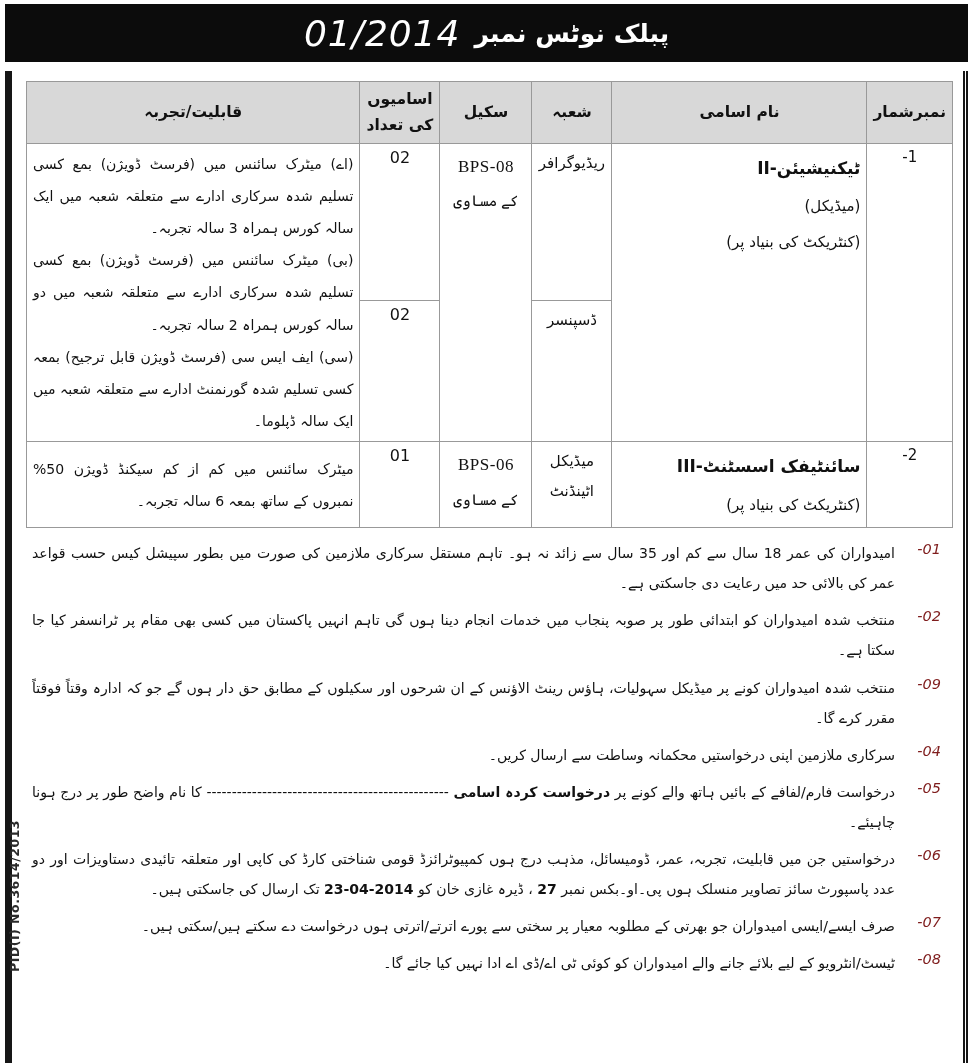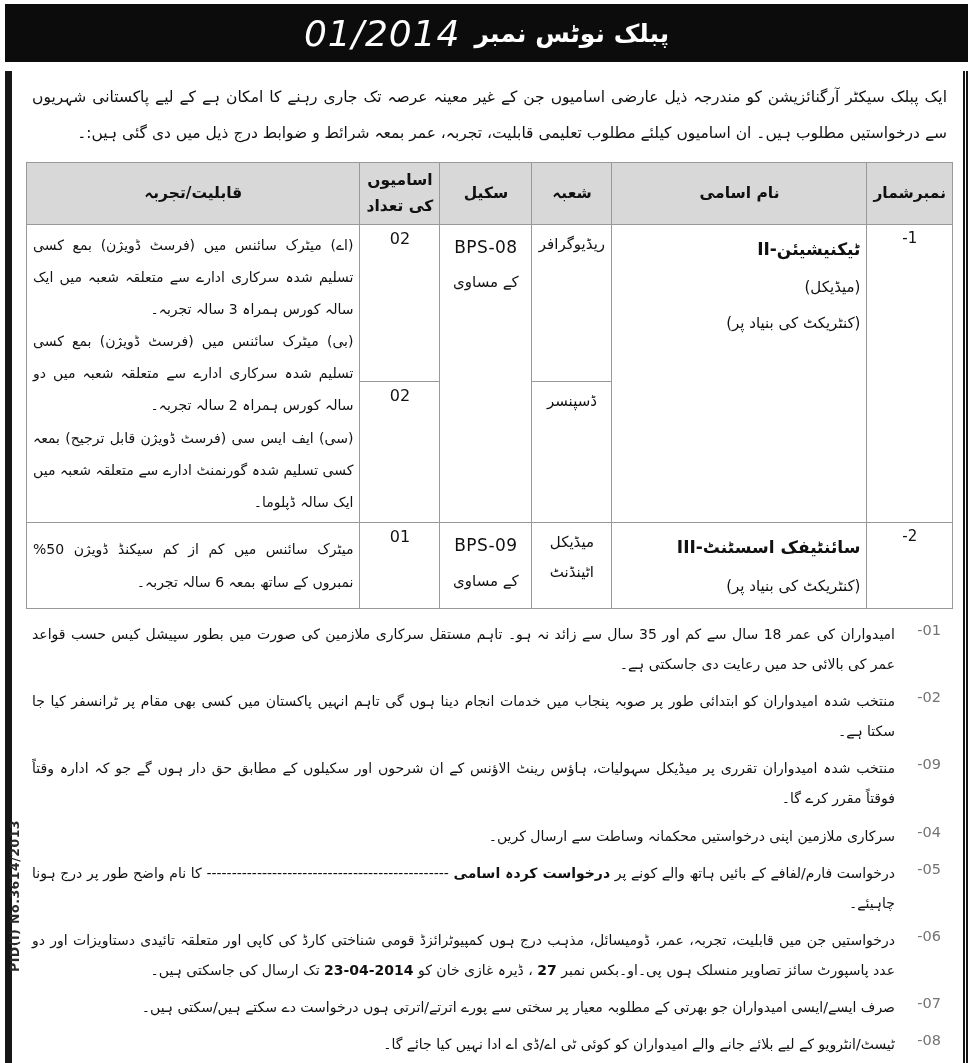--- a/index.html
+++ b/index.html
@@ -55,35 +55,35 @@
     font-size: 15.5px;
     text-align: center;
     vertical-align: middle;
     height: 60px;
     line-height: 1.7;
   }
   td.c-serial { text-align: center; font-size: 15px; padding-top: 10px; }
   td.c-post   { text-align: right; padding: 8px 10px; line-height: 2.4; font-size: 15px; }
   .post-title { font-weight: bold; font-size: 17px; }
   td.c-dept   { text-align: center; vertical-align: middle; font-size: 15px; line-height: 2; }
-  td.c-scale  { text-align: center; vertical-align: middle; font-size: 15px; line-height: 2.2; }
+  td.c-scale  { text-align: center; vertical-align: middle; font-size: 15px; line-height: 2.2; font-family: Liberation Serif, serif; }
   .scale-code { font-size: 17px; letter-spacing: .5px; direction: ltr; }
   td.c-count  { text-align: center; vertical-align: middle; font-size: 16px; direction: ltr; }
   td.c-qual   { text-align: justify; font-size: 14px; line-height: 2.3; padding: 4px 10px; }
   td.c-qual p { margin: 0; }
   tr.sub-a > td { height: 112px; }
   tr.sub-b > td { height: 100px; }
   tr.row-2 > td { height: 80px; }
   tr.row-2 td.c-qual, tr.row-2 td.c-post { vertical-align: middle; }
 
   .conds { margin-top: 10px; }
   .cond { position: relative; padding: 0 58px 0 6px; margin-bottom: 7px; }
   .cond-num {
     position: absolute; right: 12px; top: 3px;
-    direction: ltr; font-size: 14.5px; color: #737373;
+    direction: ltr; font-size: 14.5px; color: #7f1d1d; font-style: italic;
   }
   .cond-text { direction: rtl; text-align: justify; font-size: 14px; line-height: 2.15; }
   .cond-text b { font-weight: bold; }
   .ltr { direction: ltr; unicode-bidi: embed; }
 
   .pid {
     position: absolute;
     left: 7px; top: 972px;
     transform: rotate(-90deg);
     transform-origin: left top;
@@ -97,21 +97,20 @@
 </head>
 <body>
 
 <div class="titlebar">
   <span class="t-urdu">پبلک نوٹس نمبر</span>
   <span class="t-num">01/2014</span>
 </div>
 
 <div class="frame">
 
-  <div class="intro">ایک پبلک سیکٹر آرگنائزیشن کو مندرجہ ذیل عارضی اسامیوں جن کے غیر معینہ عرصہ تک جاری رہنے کا امکان ہے کے لیے پاکستانی شہریوں سے درخواستیں مطلوب ہیں۔ ان اسامیوں کیلئے مطلوب تعلیمی قابلیت، تجربہ، عمر بمعہ شرائط و ضوابط درج ذیل میں دی گئی ہیں:۔</div>
 
   <table class="jobs">
     <colgroup>
       <col style="width:57px">
       <col style="width:255px">
       <col style="width:80px">
       <col style="width:92px">
       <col style="width:80px">
       <col>
     </colgroup>
@@ -150,21 +149,21 @@
         <td class="c-count">02</td>
       </tr>
       <tr class="row-2">
         <td class="c-serial ltr">-2</td>
         <td class="c-post">
           <div class="post-title">سائنٹیفک اسسٹنٹ-III</div>
           <div>(کنٹریکٹ کی بنیاد پر)</div>
         </td>
         <td class="c-dept">میڈیکل اٹینڈنٹ</td>
         <td class="c-scale">
-          <div class="scale-code">BPS-09</div>
+          <div class="scale-code">BPS-06</div>
           <div>کے مساوی</div>
         </td>
         <td class="c-count">01</td>
         <td class="c-qual">
           <span>میٹرک سائنس میں کم از کم سیکنڈ ڈویژن</span>
           <span class="ltr">%50</span>
           <span>نمبروں کے ساتھ بمعہ 6 سالہ تجربہ۔</span>
         </td>
       </tr>
     </tbody>
@@ -174,21 +173,21 @@
     <div class="cond">
       <span class="cond-num">-01</span>
       <div class="cond-text">امیدواران کی عمر 18 سال سے کم اور 35 سال سے زائد نہ ہو۔ تاہم مستقل سرکاری ملازمین کی صورت میں بطور سپیشل کیس حسب قواعد عمر کی بالائی حد میں رعایت دی جاسکتی ہے۔</div>
     </div>
     <div class="cond">
       <span class="cond-num">-02</span>
       <div class="cond-text">منتخب شدہ امیدواران کو ابتدائی طور پر صوبہ پنجاب میں خدمات انجام دینا ہوں گی تاہم انہیں پاکستان میں کسی بھی مقام پر ٹرانسفر کیا جا سکتا ہے۔</div>
     </div>
     <div class="cond">
       <span class="cond-num">-09</span>
-      <div class="cond-text">منتخب شدہ امیدواران تقرری پر میڈیکل سہولیات، ہاؤس رینٹ الاؤنس کے ان شرحوں اور سکیلوں کے مطابق حق دار ہوں گے جو کہ ادارہ وقتاً فوقتاً مقرر کرے گا۔</div>
+      <div class="cond-text">منتخب شدہ امیدواران کونے پر میڈیکل سہولیات، ہاؤس رینٹ الاؤنس کے ان شرحوں اور سکیلوں کے مطابق حق دار ہوں گے جو کہ ادارہ وقتاً فوقتاً مقرر کرے گا۔</div>
     </div>
     <div class="cond">
       <span class="cond-num">-04</span>
       <div class="cond-text">سرکاری ملازمین اپنی درخواستیں محکمانہ وساطت سے ارسال کریں۔</div>
     </div>
     <div class="cond">
       <span class="cond-num">-05</span>
       <div class="cond-text">
         <span>درخواست فارم/لفافے کے بائیں ہاتھ والے کونے پر</span>
         <b>درخواست کردہ اسامی</b>

